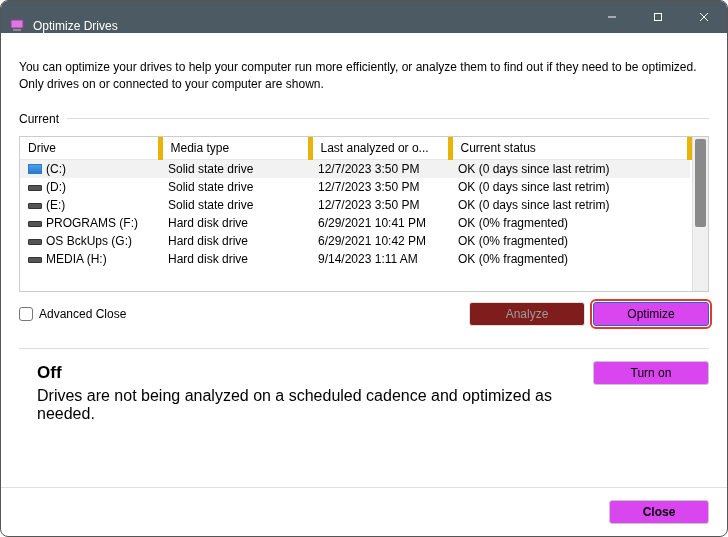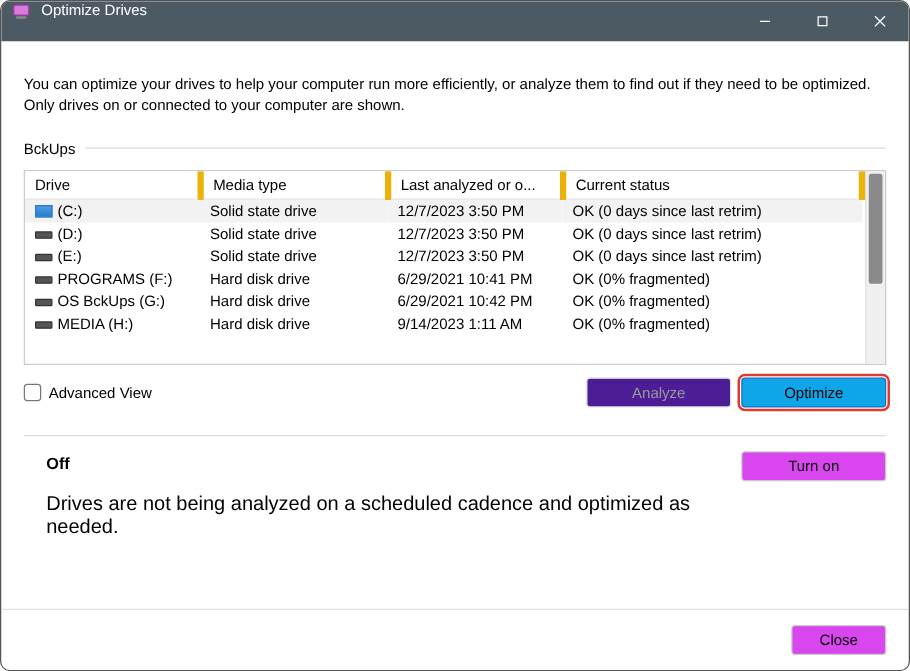--- a/index.html
+++ b/index.html
@@ -19,21 +19,21 @@
       overflow: hidden;
       display: flex;
       flex-direction: column;
       background: #fff;
     }
     .titlebar {
       height: 32px;
       background: #4c5a63;
       color: #fff;
       display: flex;
-      align-items: flex-start;
+      align-items: flex-end;
       padding: 0 0 0 8px;
       flex-shrink: 0;
     }
     .titlebar-icon {
       width: 16px; height: 16px;
       margin-right: 8px;
       display: inline-flex;
       align-items: center;
       justify-content: center;
     }
@@ -175,42 +175,42 @@
       font-size: 12px;
       font-family: inherit;
       color: #000;
       display: inline-flex;
       align-items: center;
       justify-content: center;
       margin-left: 8px;
     }
     .btn.disabled {
       color: #9a9a9a;
-      background: #4c1d95;
+      background: #7f1d1d;
       border-color: #e0e0e0;
     }
     .btn.primary {
       border: 1px solid #1a6fc4;
-      background: #0ea5e9;
+      background: #d946ef;
       outline: 2px solid #e03a2f;
       outline-offset: 1px;
     }
     .sched-body {
       padding: 4px 0 0 18px;
       display: flex;
       align-items: flex-start;
       gap: 30px;
     }
     .sched-text {
       flex: 1;
     }
     .sched-text .off {
       font-weight: 600;
-      font-size: 13px;
-      margin-bottom: 17px;
+      font-size: 17px;
+      margin-bottom: 4px;
     }
     .sched-text .desc {
       font-size: 16px;
     }
     .footer {
       margin-top: auto;
       border-top: 1px solid #e0e0e0;
       padding: 12px 18px;
       display: flex;
       justify-content: flex-end;
@@ -246,21 +246,21 @@
           <line x1="9" y1="1" x2="1" y2="9" stroke="#fff" stroke-width="1"></line>
         </svg>
     </div>
   </div>
 
   <div class="content">
 
     <div class="intro">You can optimize your drives to help your computer run more efficiently, or analyze them to find out if they need to be optimized. Only drives on or connected to your computer are shown.</div>
 
     <div class="section-label">
-      <span>BckUps</span>
+      <span>Current</span>
       <span class="hr"></span>
     </div>
 
     <div class="table-wrap">
       <div class="table-scroll">
         <table>
           <colgroup>
             <col style="width:140px">
               <col style="width:150px">
               <col style="width:140px">
@@ -315,21 +315,21 @@
         </table>
       </div>
       <div class="vscroll">
         <div class="vscroll-thumb"></div>
       </div>
     </div>
 
     <div class="row-actions">
       <label class="checkbox">
         <span class="box"></span>
-        <span>Advanced View</span>
+        <span>Advanced Close</span>
       </label>
       <span class="spacer"></span>
       <button class="btn disabled">Analyze</button>
       <button class="btn primary">Optimize</button>
     </div>
 
     <div class="section-label">
       <span class="hr"></span>
     </div>
 
@@ -337,16 +337,16 @@
       <div class="sched-text">
         <div class="off">Off</div>
         <div class="desc">Drives are not being analyzed on a scheduled cadence and optimized as needed.</div>
       </div>
       <button class="btn" style="margin-top:-2px;">Turn on</button>
     </div>
 
   </div>
 
   <div class="footer">
-    <button class="btn" style="width:76px;">Close</button>
+    <button class="btn" style="width:100px;font-weight:bold;">Close</button>
   </div>
 
 </div>
 
 </body></html>

